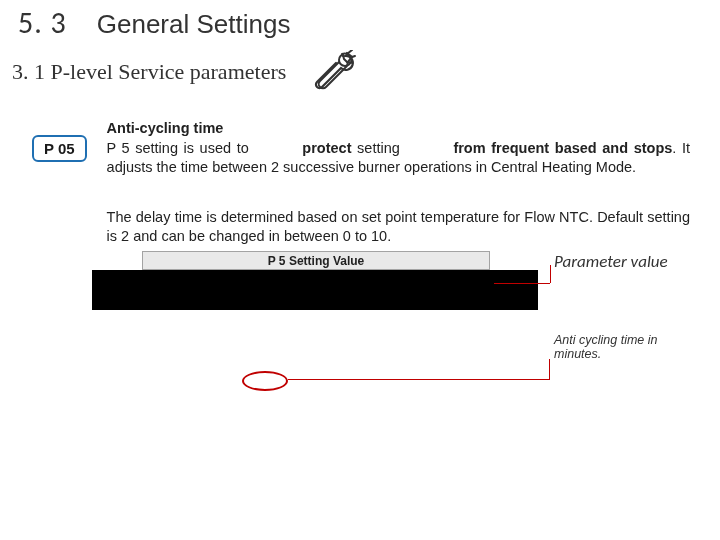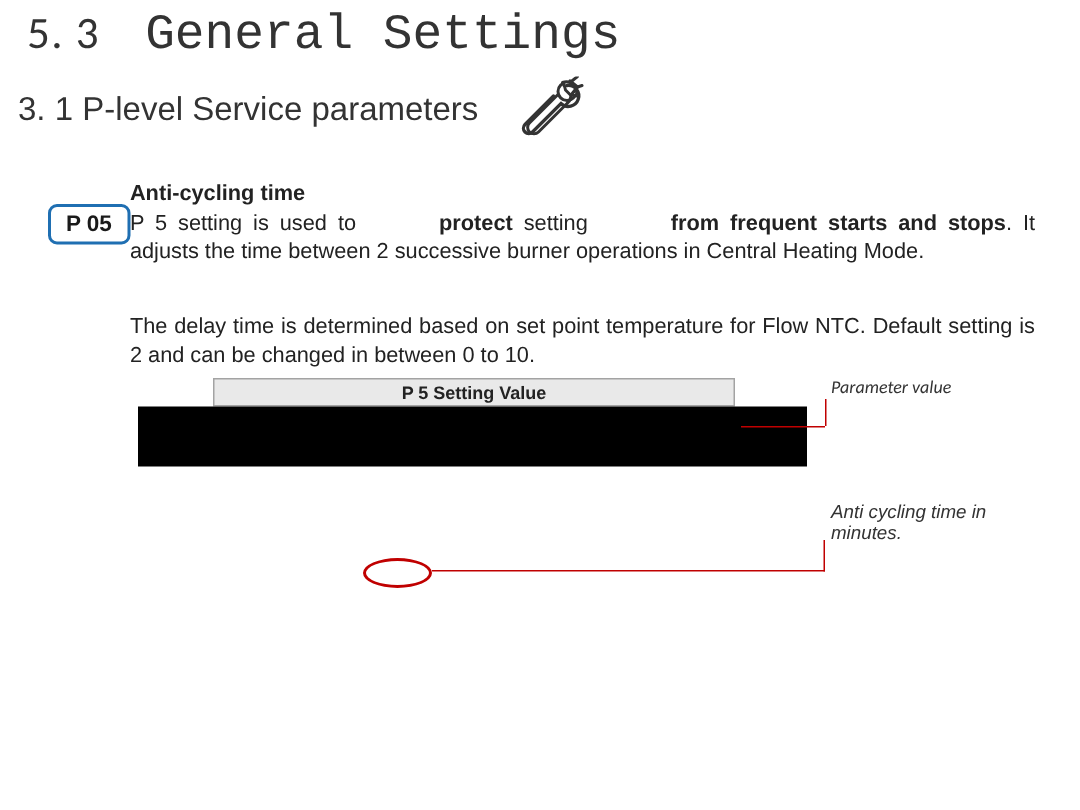--- a/index.html
+++ b/index.html
@@ -1,28 +1,28 @@
 <!DOCTYPE html>
 <html><head>
 <meta charset="utf-8">
 <style>
   * { box-sizing: border-box; margin: 0; padding: 0; }
   html, body { width: 720px; height: 540px; background: #fff; font-family: "Segoe UI", Calibri, sans-serif; color: #222; }
   .page { width: 720px; height: 540px; position: relative; padding: 4px 0 0 0; border-radius: 19px; }
 
   .header-row { display: flex; align-items: baseline; padding: 0 0 0 18px; }
   .section-num { font-size: 30px; font-weight: 400; color: #333; letter-spacing: 1px; margin-right: 30px; font-family: Calibri, sans-serif; }
-  .section-title { font-size: 33px; font-weight: 400; color: #333; font-family: Liberation Mono, monospace; }
+  .section-title { font-size: 26px; font-weight: 400; color: #333; font-family: Liberation Sans, sans-serif; }
 
   .subheader-row { display: flex; align-items: center; padding: 8px 0 10px 12px; border-bottom: 0; }
-  .sub-title { font-size: 22px; font-weight: 400; color: #333; font-family: Liberation Sans, sans-serif; }
+  .sub-title { font-size: 22px; font-weight: 400; color: #333; font-family: Liberation Serif, serif; }
   .wrench-box { margin-left: 18px; width: 58px; height: 46px; display:flex; align-items:center; justify-content:center; }
 
   .body-row { display: flex; align-items: flex-start; padding: 14px 30px 0 32px; }
-  .badge { flex: 0 0 auto; margin-top: 16px; }
+  .badge { flex: 0 0 auto; margin-top: 16px; margin-right: 20px; }
   .badge-inner {
     border: 2px solid #1F6FB2; border-radius: 6px;
     padding: 3px 10px; font-weight: 700; font-size: 15px; color: #1a1a1a;
     background: #fff; font-family: Arial, sans-serif;
   }
   .desc { flex: 1 1 auto; font-family: Arial, sans-serif; font-size: 14.5px; line-height: 1.35; text-align: justify; }
   .desc .title { font-weight: 700; display: block; }
   .desc .p1 b { font-weight: 700; margin-left: 48px; }
   .desc .p2 { margin-top: 30px; }
   .header-bar {
@@ -30,21 +30,21 @@
     border: 1px solid #a3a3a3; background: #e9e9e9;
     font-family: Arial, sans-serif; font-weight: 700; font-size: 12px;
     text-align: center; line-height: 18px;
   }
   .black-box {
     position: absolute; left: 0; top: 19px; width: 446px; height: 40px;
     background: #000;
   }
   .label-top {
     position: absolute; left: 462px; top: 0; width: 130px;
-    font-family: Calibri, sans-serif; font-style: italic; font-size: 12px; color: #333;
+    font-family: Calibri, sans-serif; font-style: italic; font-size: 17px; color: #333;
   }
 
   .label-bot {
     position: absolute; left: 462px; top: 82px; width: 140px;
     font-family: Liberation Sans, sans-serif; font-style: italic; font-size: 12.5px; color: #333;
   }
 
   
   .oval {
     position: absolute; left: 150px; top: 120px; width: 46px; height: 20px;
@@ -92,21 +92,21 @@
     </span>
   </div>
 
   <div class="body-row">
     <div class="badge">
       <div class="badge-inner">P 05</div>
     </div>
     <div class="desc">
       <span class="title">Anti-cycling time</span>
       <span class="p1">
-        <span>P 5 setting is used to </span><b>protect</b><span> setting </span><b>from frequent starts and stops</b><span>. It adjusts the time between 2 successive burner operations in Central Heating Mode.</span>
+        <span>P 5 setting is used to </span><b>protect</b><span> setting </span><b>from frequent based and stops</b><span>. It adjusts the time between 2 successive burner operations in Central Heating Mode.</span>
       </span>
       <div class="p2">The delay time is determined based on set point temperature for Flow NTC. Default setting is 2 and can be changed in between 0 to 10.</div>
     </div>
   </div>
 
   <div class="lower-wrap">
     <div class="header-bar">P 5 Setting Value</div>
     <div class="black-box"></div>
 
     <div class="label-top">Parameter value</div>

